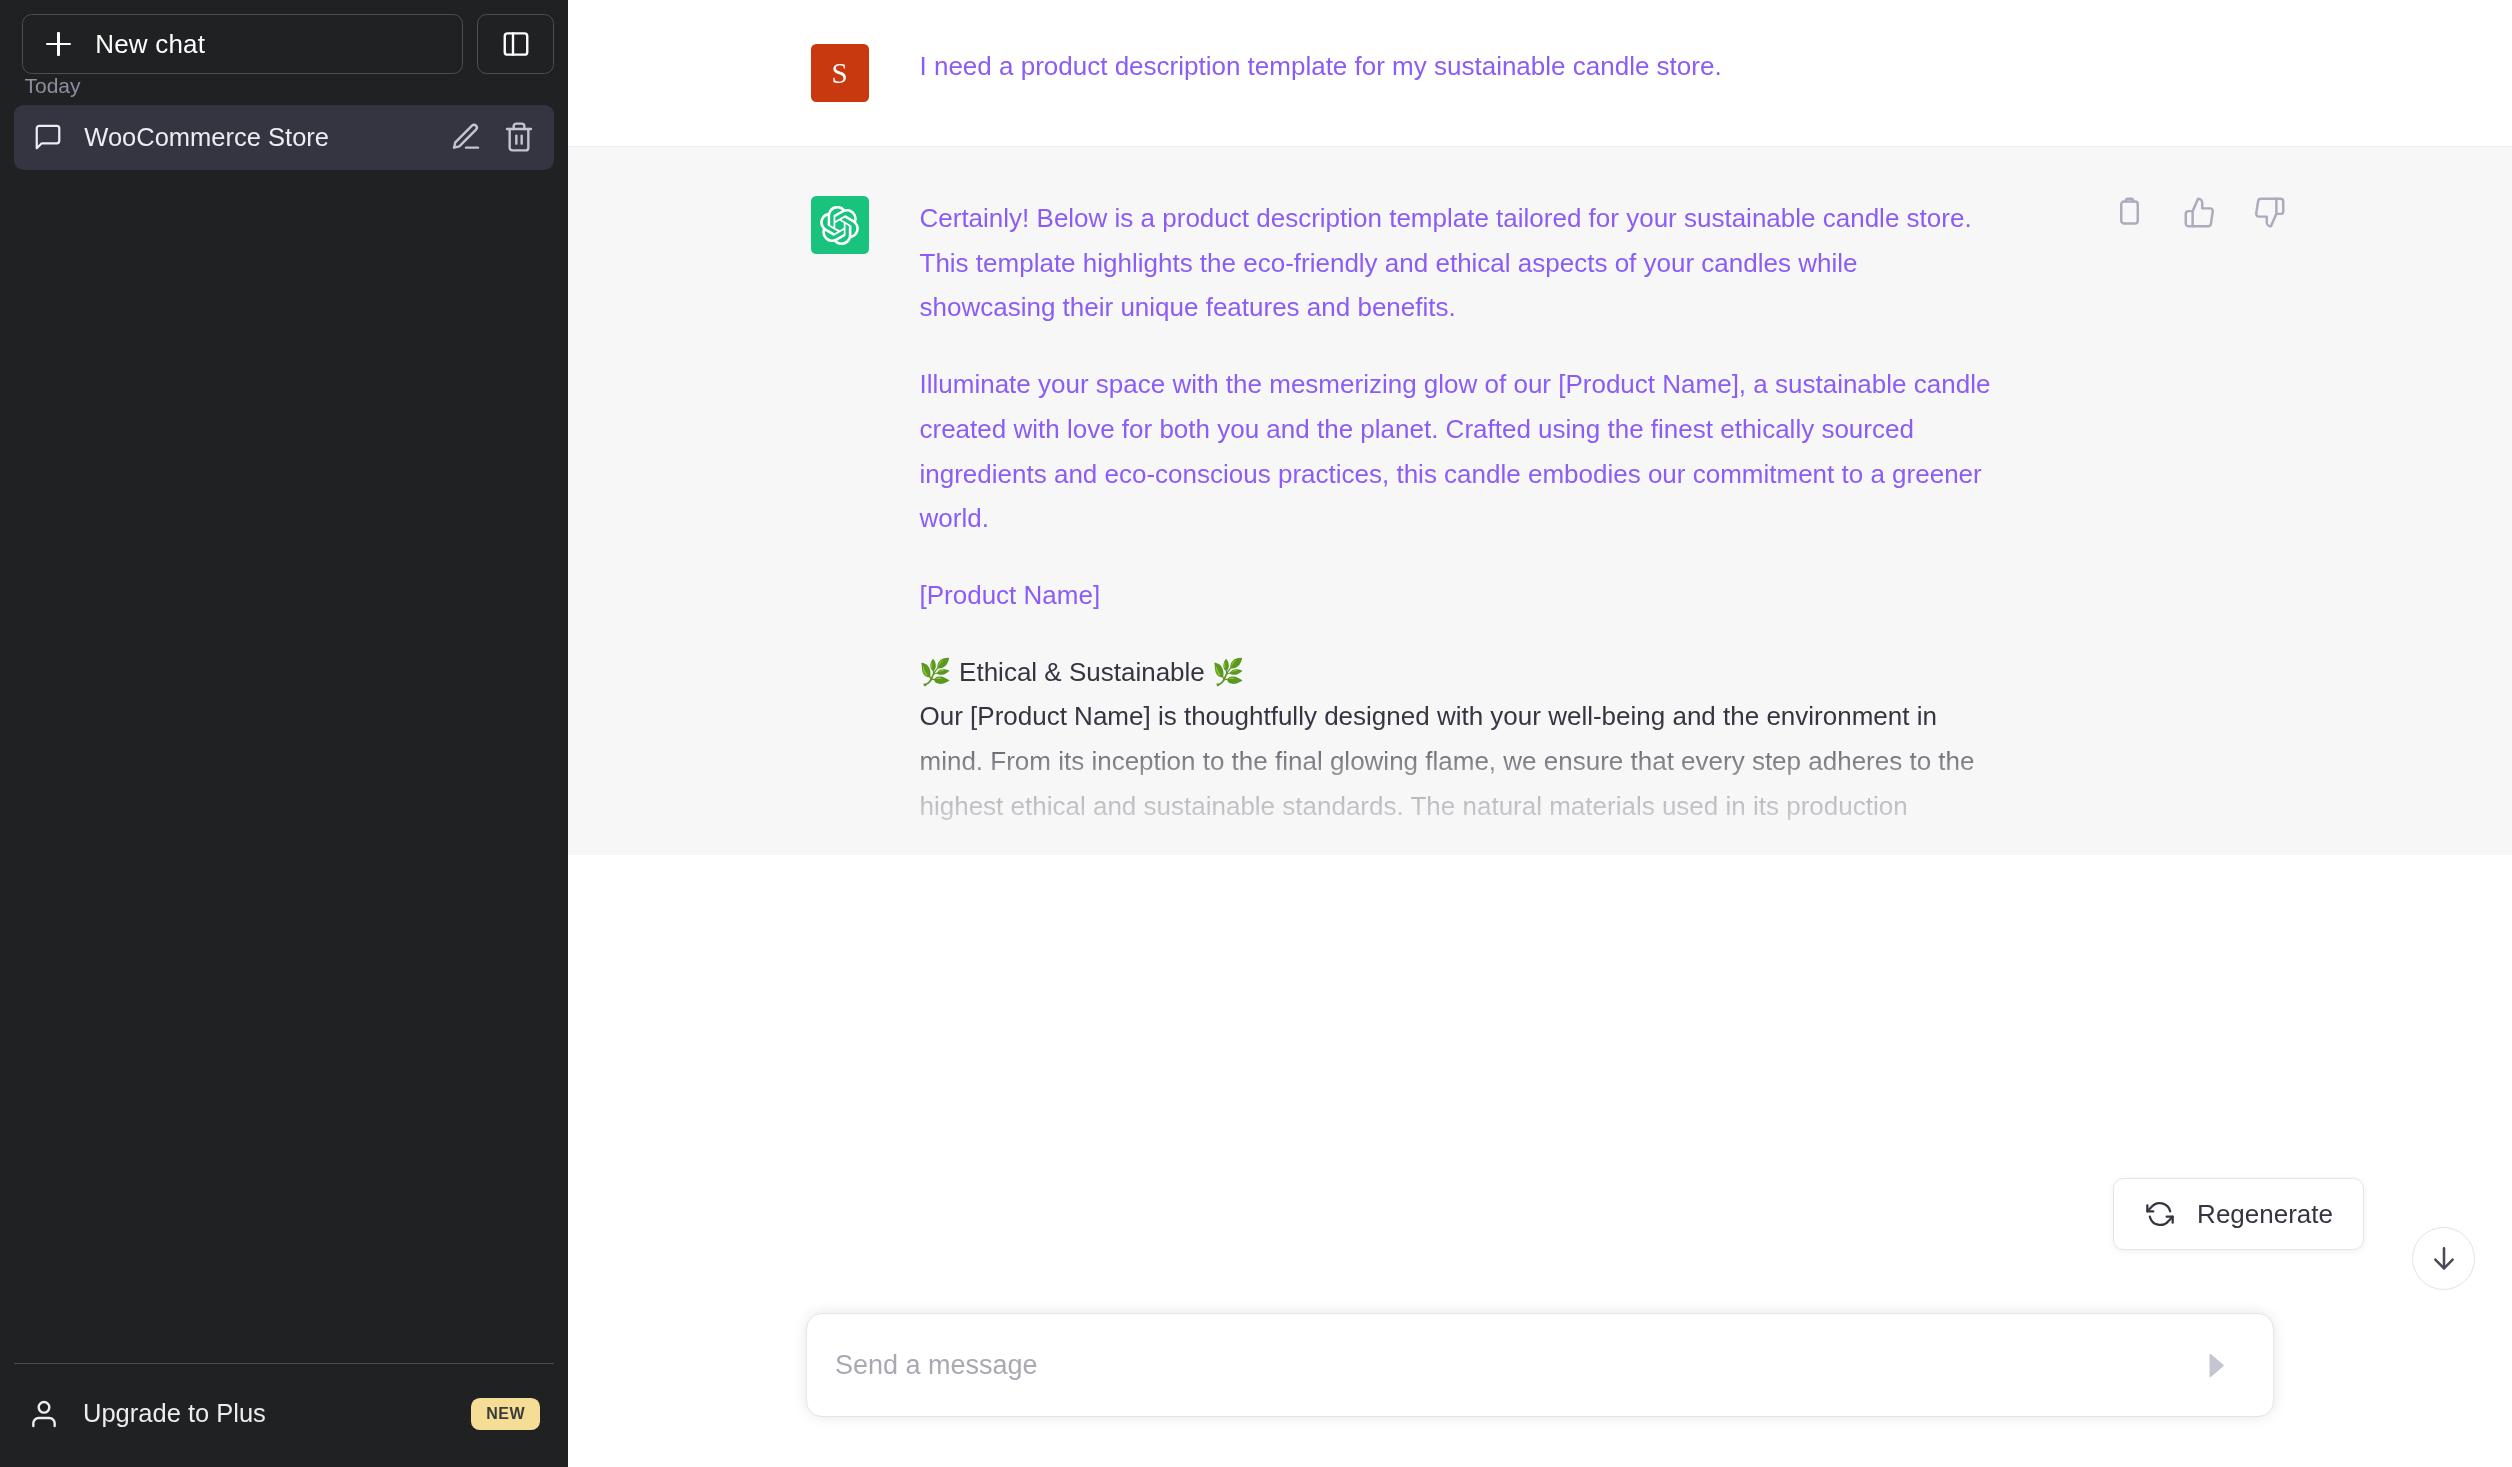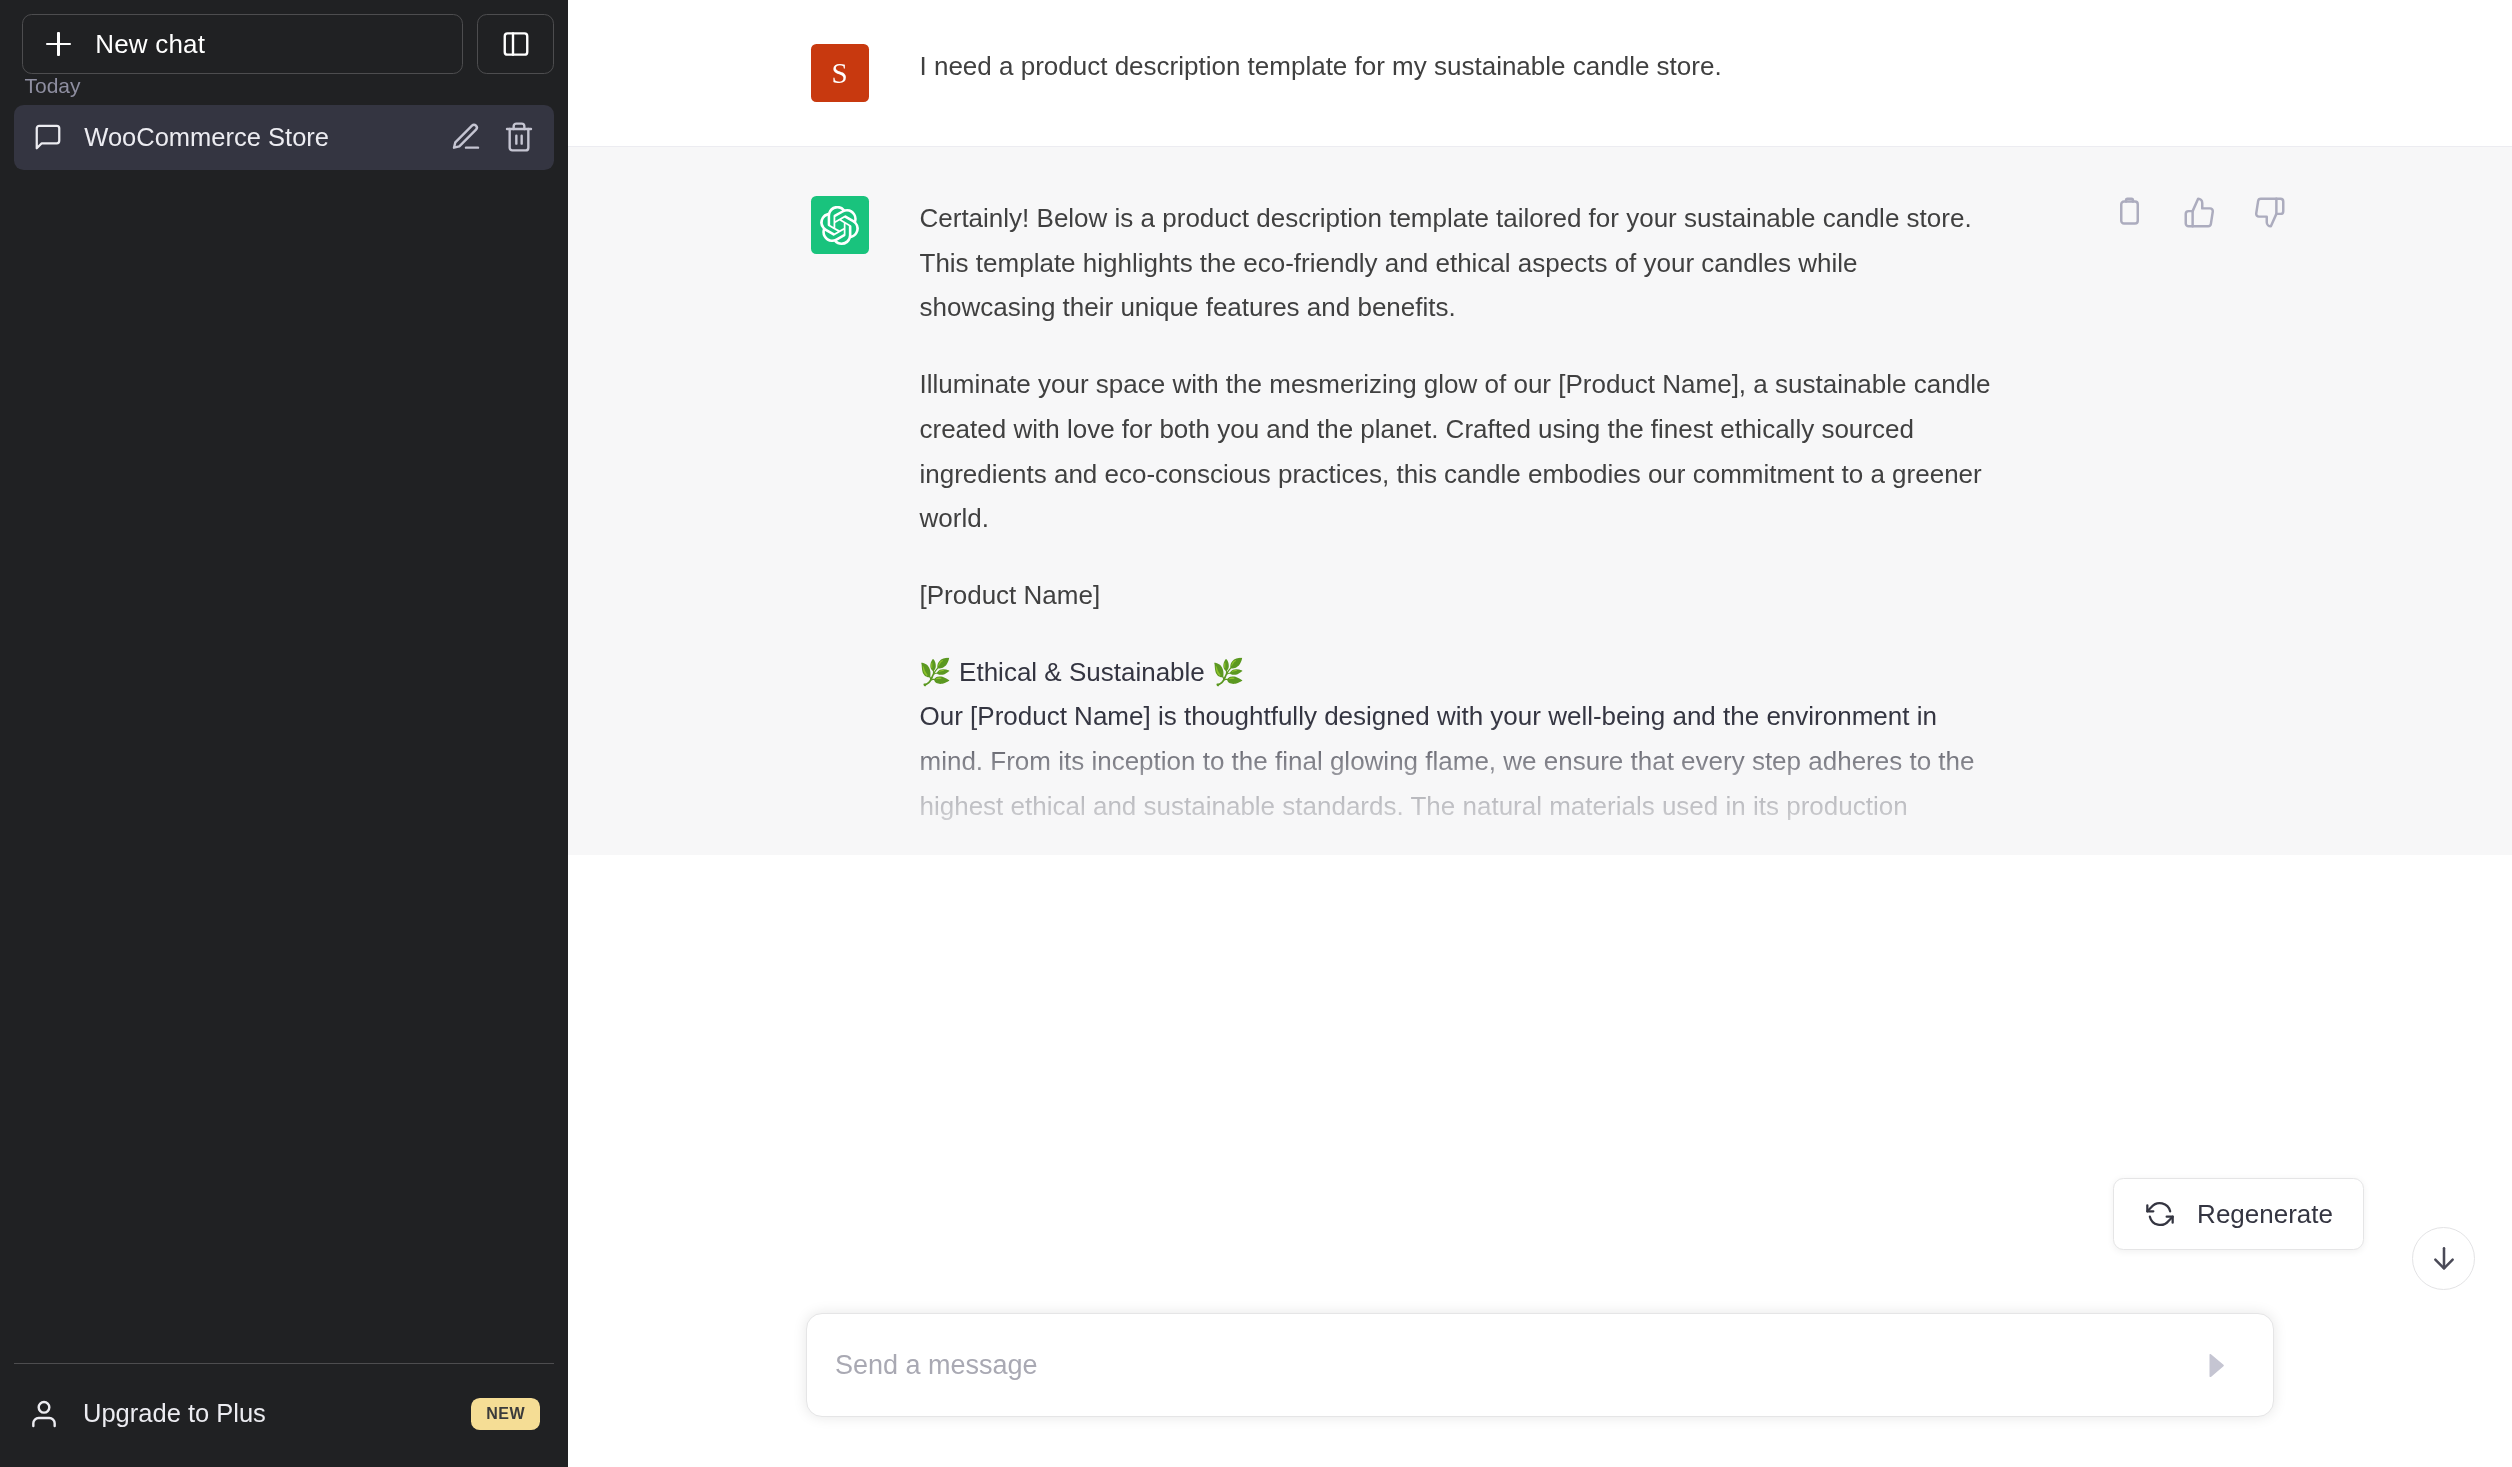--- a/index.html
+++ b/index.html
@@ -153,21 +153,21 @@
     color: #fff;
     font-size: 29px;
     font-family: "Liberation Serif", serif;
   }
   .avatar-assistant { background: #19c37d; }
 
   .msg-body { flex: 1 1 auto; min-width: 0; }
   .msg-body p {
     font-size: 26px;
     line-height: 1.72;
-    color: #404040;
+    color: #8b5cf6;
     margin-bottom: 32px;
   }
   .msg-body p:last-child { margin-bottom: 0; }
   .msg-user .msg-body p { margin-bottom: 0; max-width: 1037px; }
 
   .msg-text-col { max-width: 1081px; }
 
   .section-head { font-size: 26px; line-height: 1.72; color: #343541; }
   .body-block { font-size: 26px; line-height: 1.72; color: #343541; }
 

